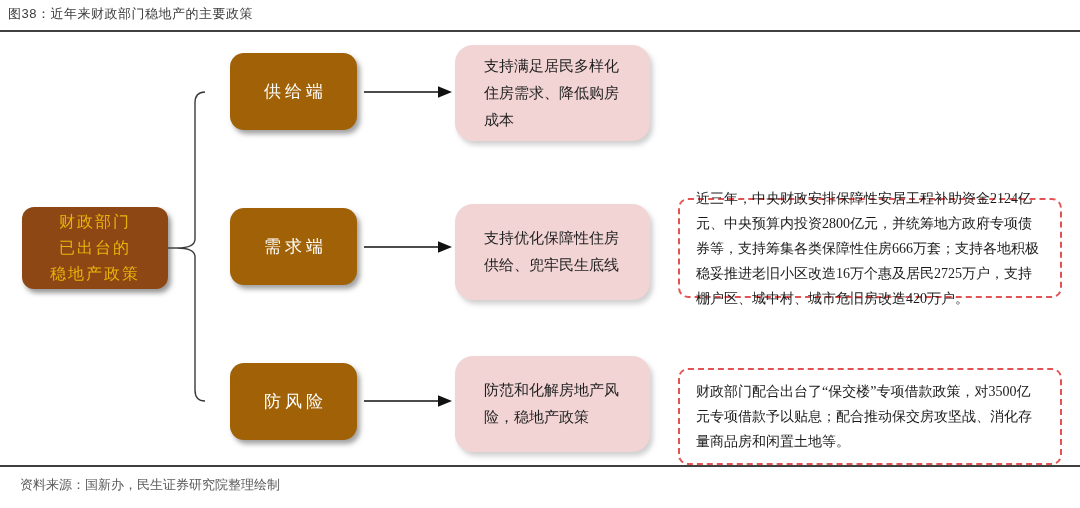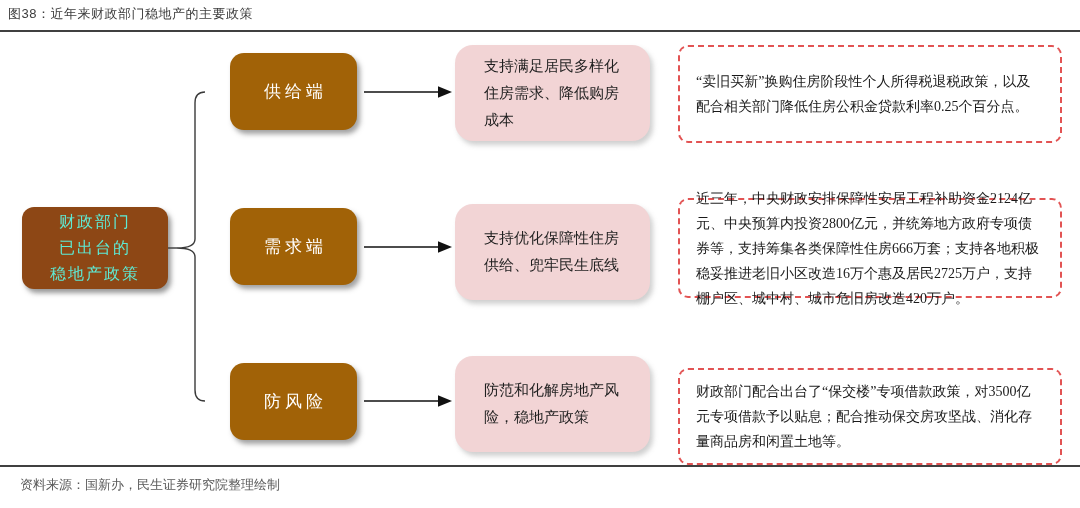--- a/index.html
+++ b/index.html
@@ -42,21 +42,21 @@
   .serif-cjk { font-family: "Liberation Serif", "DejaVu Serif", serif; }
 
   .root-node {
     position: absolute;
     left: 22px; top: 207px;
     width: 146px; height: 82px;
     background: #8d4715;
     border-radius: 12px;
     box-shadow: 3px 4px 5px rgba(70,70,70,0.55);
     display: flex; align-items: center; justify-content: center;
-    color: #5eead4;
+    color: #eab308;
     font-size: 16px;
     line-height: 26px;
     text-align: center;
     white-space: pre-line;
     letter-spacing: 2px;
   }
   .node {
     position: absolute;
     left: 230px;
     width: 127px; height: 77px;
@@ -136,23 +136,20 @@
       <polygon points="452,401 438,395.2 438,406.8" fill="#111111"></polygon>
     </g>
   </svg>
 
   <div class="root-node serif-cjk">财政部门
 已出台的
 稳地产政策</div>
 
   <div class="node r1 serif-cjk">供给端</div>
   <div class="summary r1 serif-cjk">支持满足居民多样化住房需求、降低购房成本</div>
-  <div class="detail r1 serif-cjk">
-    <span>“卖旧买新”换购住房阶段性个人所得税退税政策，以及配合相关部门降低住房公积金贷款利率0.25个百分点。</span>
-  </div>
 
   <div class="node r2 serif-cjk">需求端</div>
   <div class="summary r2 serif-cjk">支持优化保障性住房供给、兜牢民生底线</div>
   <div class="detail r2 serif-cjk">
     <span>近三年，中央财政安排保障性安居工程补助资金2124亿元、中央预算内投资2800亿元，并统筹地方政府专项债券等，支持筹集各类保障性住房666万套；支持各地积极稳妥推进老旧小区改造16万个惠及居民2725万户，支持棚户区、城中村、城市危旧房改造420万户。</span>
   </div>
 
   <div class="node r3 serif-cjk">防风险</div>
   <div class="summary r3 serif-cjk">防范和化解房地产风险，稳地产政策</div>
   <div class="detail r3 serif-cjk">

